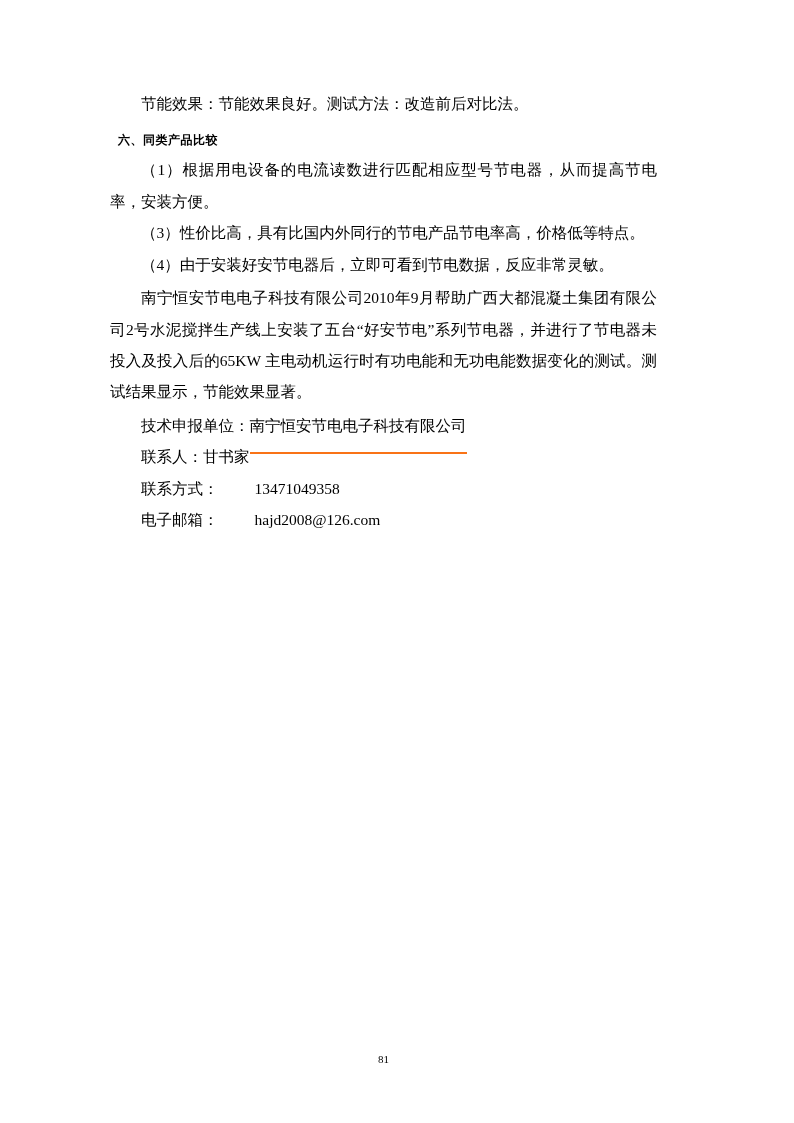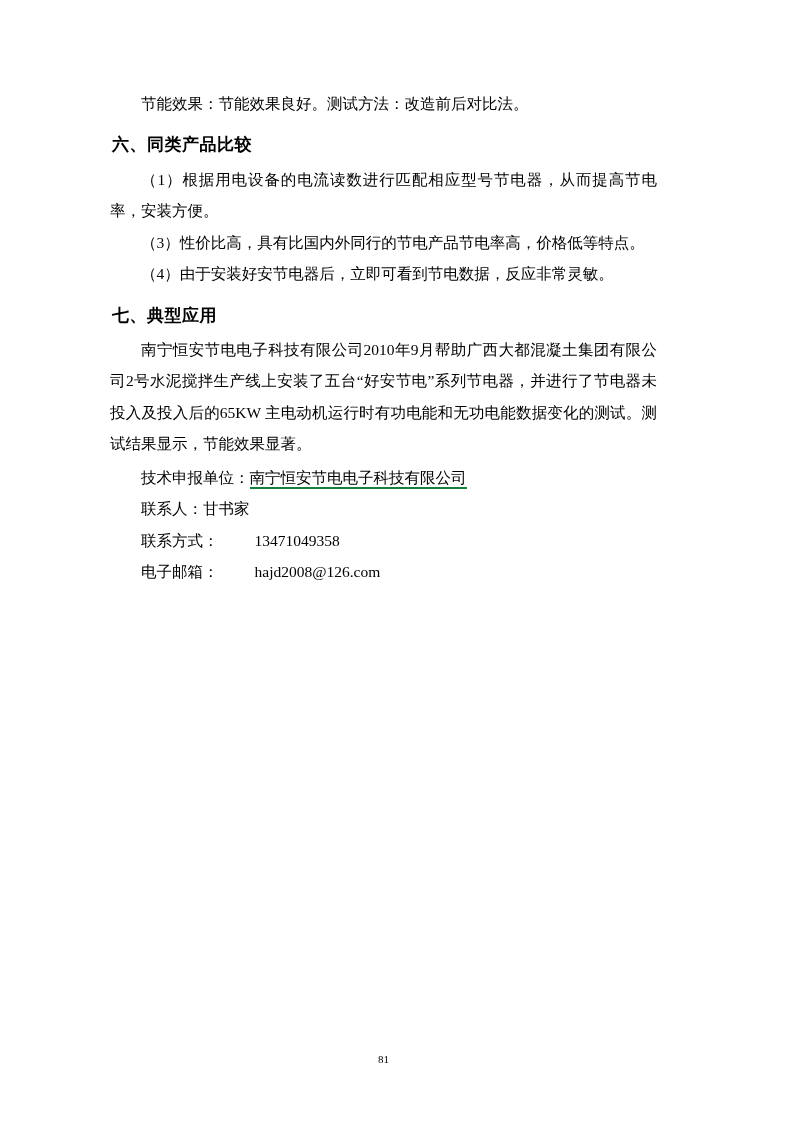--- a/index.html
+++ b/index.html
@@ -26,41 +26,41 @@
     font-size: 15.5px;
     line-height: 2.03;
     text-align: justify;
     text-justify: inter-ideograph;
     margin: 0;
   }
   .indent2 {
     text-indent: 2em;
   }
   .heading {
-    font-size: 17px;
+    font-size: 12px;
     font-weight: bold;
-    margin: 10px 0 2px 2px;
+    margin: 10px 0 2px 8px;
     line-height: 1.9;
     letter-spacing: 0.5px;
   }
   .para {
     margin: 0;
   }
   .section-block {
     margin-bottom: 2px;
   }
   .contact-line {
     font-size: 15.5px;
     line-height: 2.03;
     text-indent: 2em;
     margin: 0;
   }
   .underlined-company {
-    border-bottom: 2px solid #15803d;
-    padding-bottom: 1px;
+    border-bottom: 2px solid #f97316;
+    padding-bottom: 18px;
   }
   .latin {
     font-family: "Liberation Serif", "DejaVu Serif", serif;
     margin-left: 36px;
   }
   .page-number {
     position: absolute;
     left: 0;
     right: 0;
     bottom: 58px;
@@ -77,21 +77,20 @@
   <p class="body-text indent2 para">节能效果：节能效果良好。测试方法：改造前后对比法。</p>
 
   <div class="section-block">
     <h2 class="heading">六、同类产品比较</h2>
     <p class="body-text indent2 para">（1）根据用电设备的电流读数进行匹配相应型号节电器，从而提高节电率，安装方便。</p>
     <p class="body-text indent2 para">（3）性价比高，具有比国内外同行的节电产品节电率高，价格低等特点。</p>
     <p class="body-text indent2 para">（4）由于安装好安节电器后，立即可看到节电数据，反应非常灵敏。</p>
   </div>
 
   <div class="section-block">
-    <h2 class="heading">七、典型应用</h2>
     <p class="body-text indent2 para">南宁恒安节电电子科技有限公司2010年9月帮助广西大都混凝土集团有限公司2号水泥搅拌生产线上安装了五台“好安节电”系列节电器，并进行了节电器未投入及投入后的65KW 主电动机运行时有功电能和无功电能数据变化的测试。测试结果显示，节能效果显著。</p>
   </div>
 
   <div class="section-block">
 
     <p class="contact-line">
       <span>技术申报单位：</span><span class="underlined-company">南宁恒安节电电子科技有限公司</span>
     </p>
 
     <p class="contact-line">

